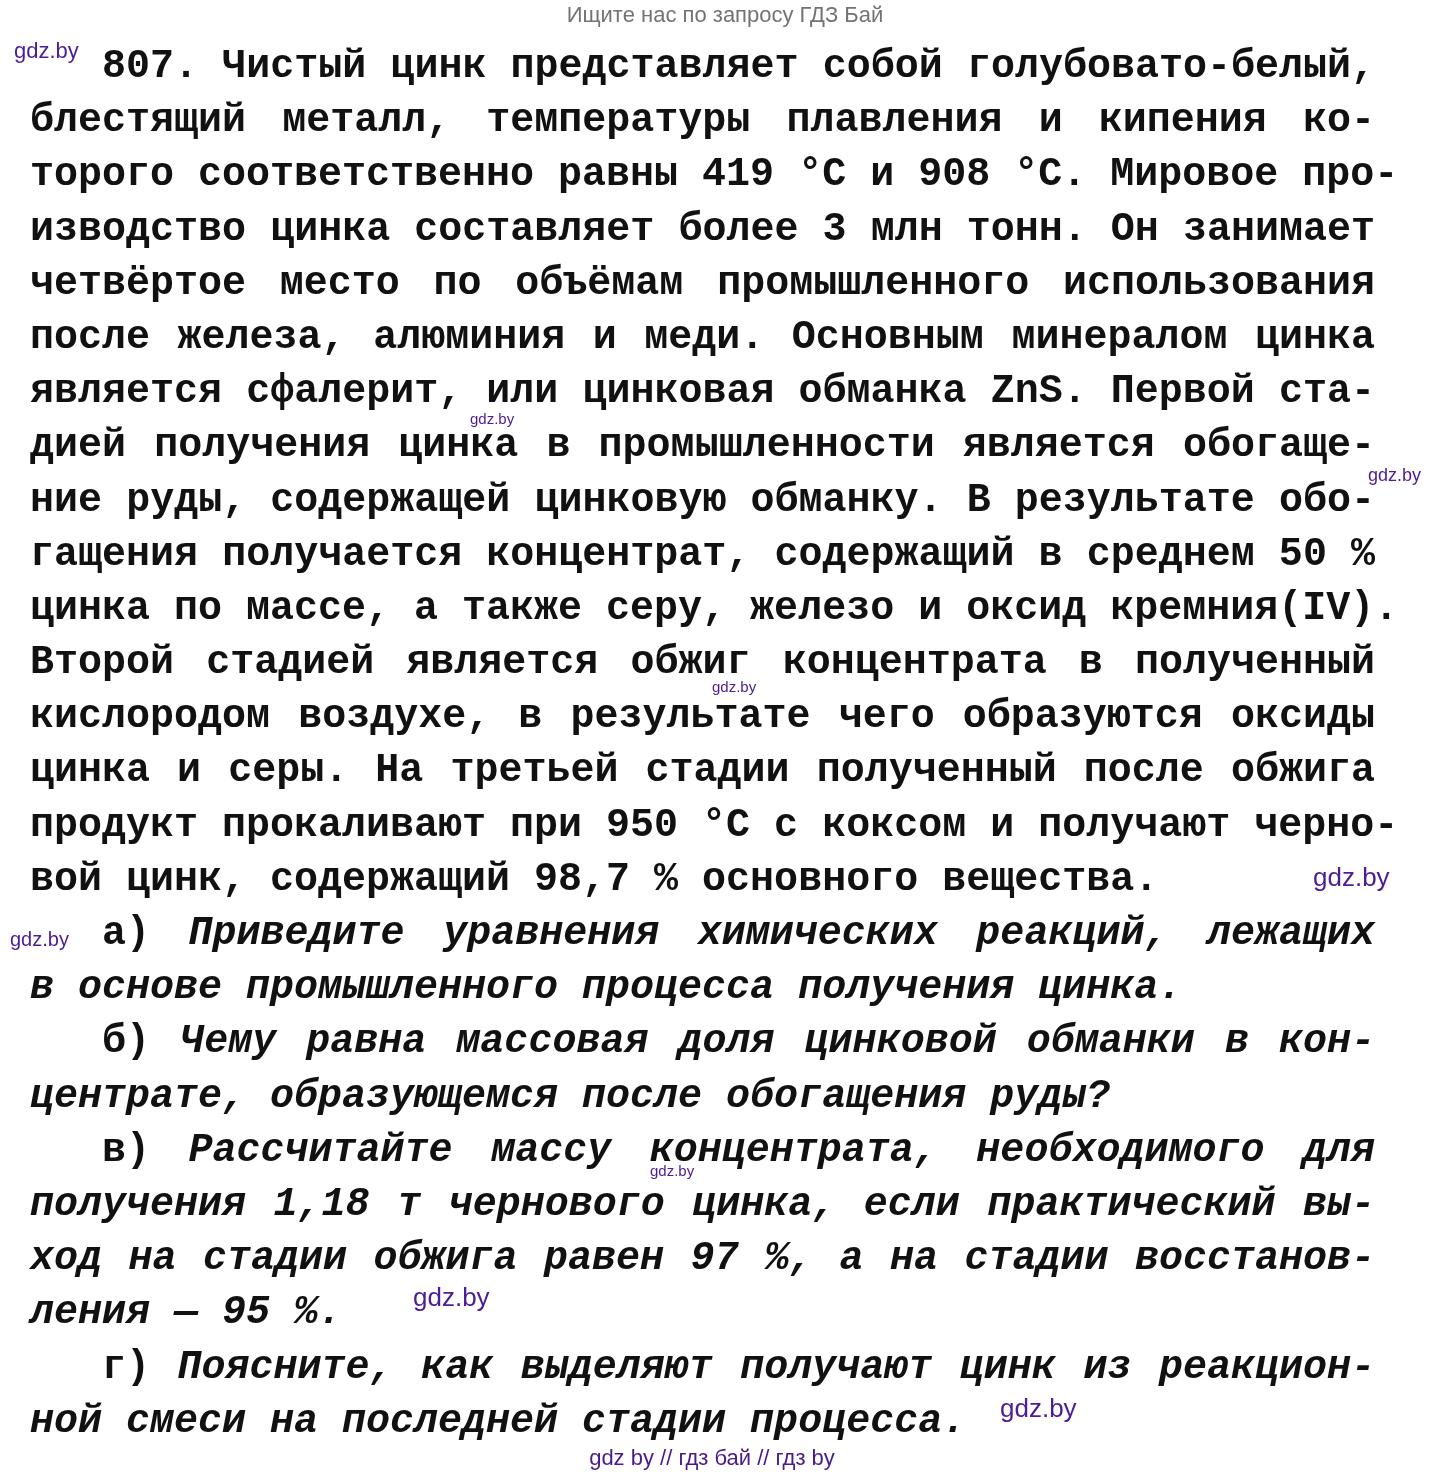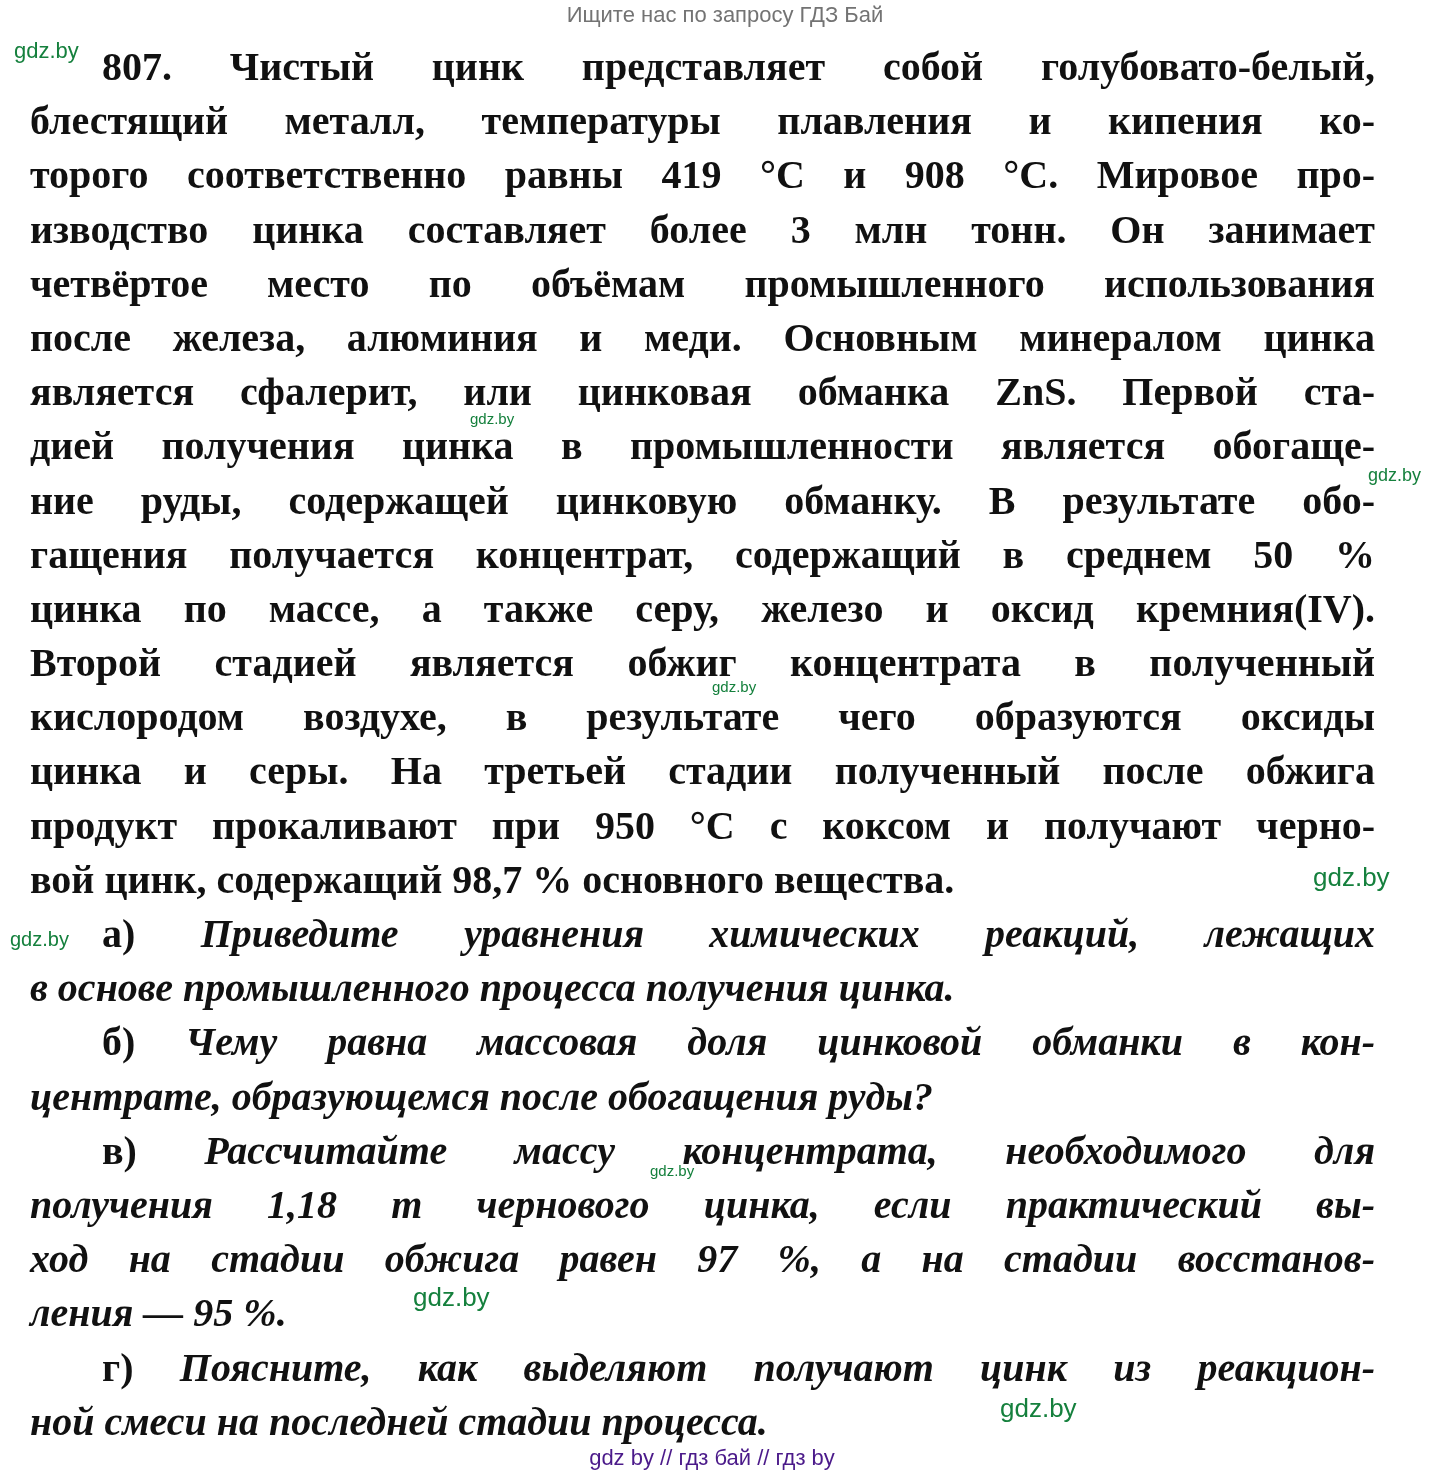--- a/index.html
+++ b/index.html
@@ -1,27 +1,27 @@
 <!DOCTYPE html>
 <html><head>
 <meta charset="utf-8">
 <style>
   html, body { margin:0; padding:0; background:#ffffff; }
   body { width:1450px; height:1475px; position:relative; overflow:hidden; }
   .banner { position:absolute; top:0; left:0; width:1450px; text-align:center;
     font-family:"Liberation Sans", sans-serif; font-size:22px; color:#737373; line-height:30px; }
   .page { position:absolute; top:40px; left:30px; width:1345px;
-    font-family:Liberation Serif, serif; font-size:40px; line-height:54.2px; color:#111;
+    font-family:Liberation Mono, monospace; font-size:40px; line-height:54.2px; color:#111;
     font-weight:bold; text-align:justify; }
   .line { display:block; white-space:nowrap; text-align-last:justify; text-align:justify; height:54.2px; }
   .line.last { text-align-last:left; }
   .indent { padding-left:72px; }
   .num { font-weight:900; }
   .it { font-style:italic; }
-  .wm { position:absolute; font-family:"Liberation Sans", sans-serif; color:#15803d; font-weight:normal; font-style:normal; }
+  .wm { position:absolute; font-family:"Liberation Sans", sans-serif; color:#4c1d95; font-weight:normal; font-style:normal; }
   .footer { position:absolute; bottom:4px; left:0; width:1424px; text-align:center;
     font-family:"Liberation Sans", sans-serif; font-size:22px; color:#4b1a8a; }
 </style>
 </head>
 <body>
 
 <div class="banner">Ищите нас по запросу ГДЗ Бай</div>
 
 <div class="page">
   <span class="line" style="padding-left:72px;"><span class="num">807.</span> <span>Чистый цинк представляет собой голубовато-белый,</span></span>

